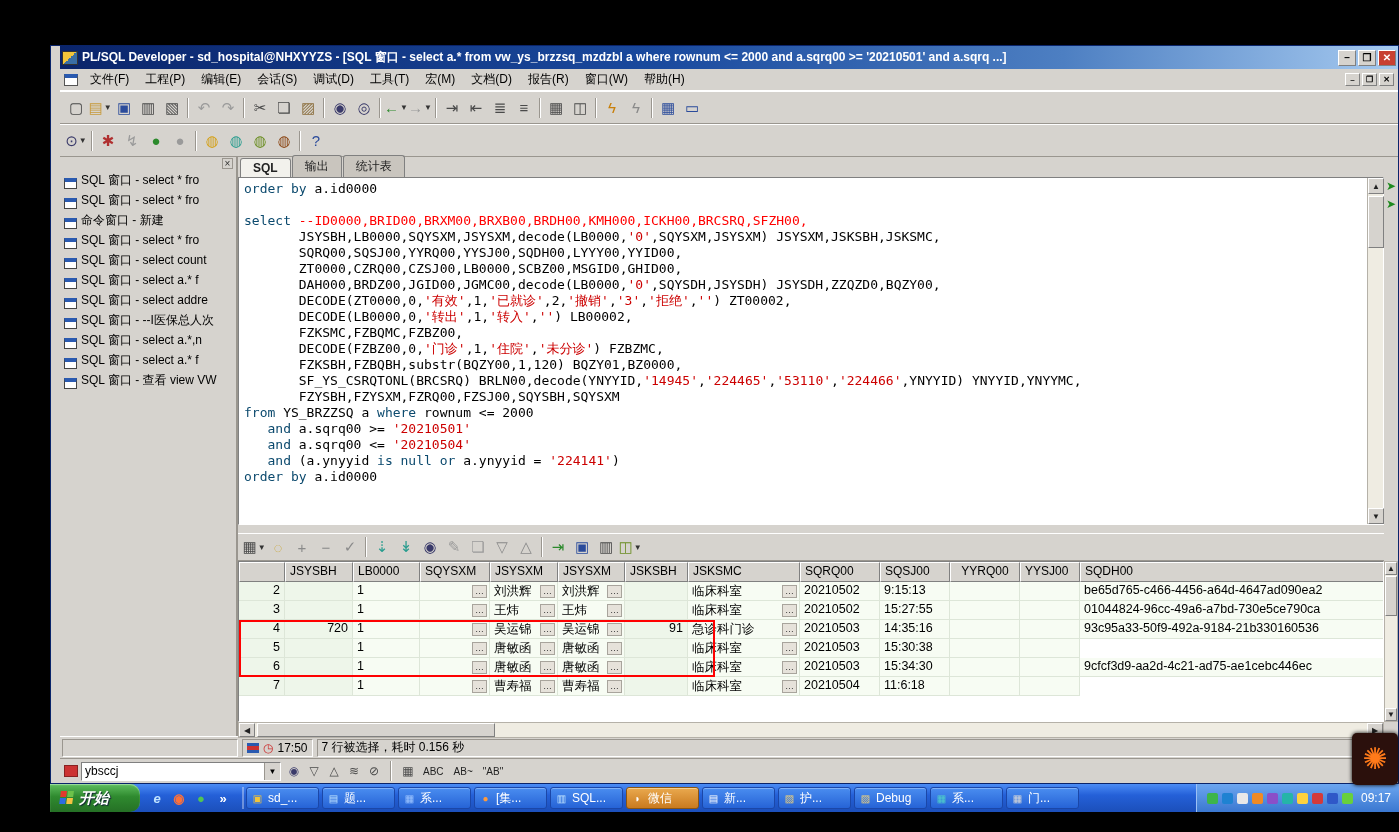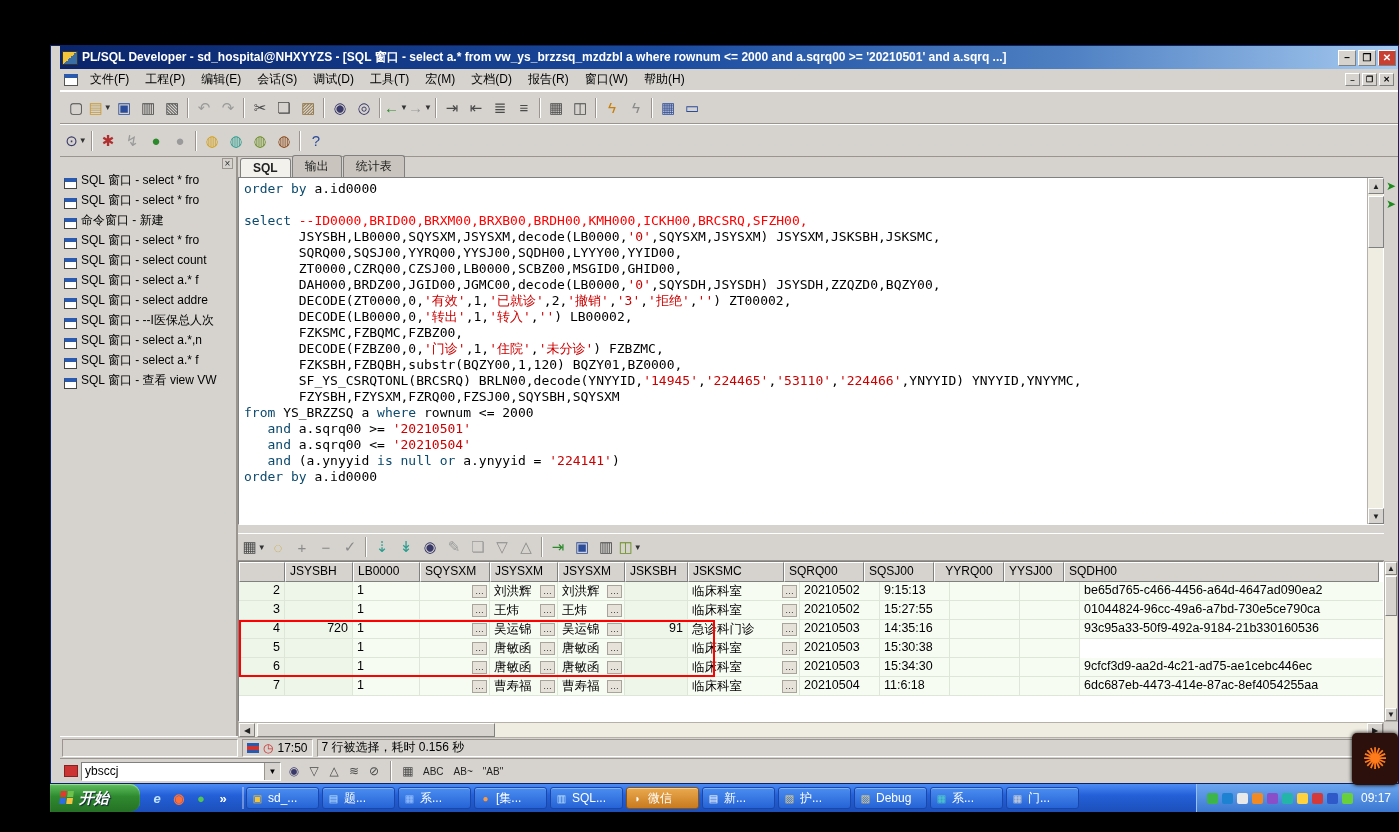--- a/index.html
+++ b/index.html
@@ -449,21 +449,21 @@
           <div class="grid-wrap">
             <div id="grid">
                 <div class="g-row head">
                   <span class="g-h" style="width: 46px;"></span>
                   <span class="g-h" style="width: 68px;">JSYSBH</span>
                   <span class="g-h" style="width: 67px;">LB0000</span>
                   <span class="g-h" style="width: 70px;">SQYSXM</span>
                   <span class="g-h" style="width: 68px;">JSYSXM</span>
                   <span class="g-h" style="width: 67px;">JSYSXM</span>
                   <span class="g-h" style="width: 63px;">JSKSBH</span>
-                  <span class="g-h" style="width: 96px;">JSKSMC</span>
+                  <span class="g-h" style="width: 112px;">JSKSMC</span>
                   <span class="g-h" style="width: 80px;">SQRQ00</span>
                   <span class="g-h" style="width: 70px;">SQSJ00</span>
                   <span class="g-h" style="width: 70px; text-align: center;">YYRQ00</span>
                   <span class="g-h" style="width: 60px;">YYSJ00</span>
                   <span class="g-h" style="width: 315px;">SQDH00</span>
                 </div>
                 <div class="g-row">
                   <span class="g-c num" style="width: 46px;"><span>2</span></span>
                   <span class="g-c num" style="width: 68px;"><span></span></span>
                   <span class="g-c" style="width: 67px;"><span>1</span></span>
@@ -543,21 +543,20 @@
                   <span class="g-c" style="width: 67px;"><span>1</span></span>
                   <span class="g-c has-ell" style="width: 70px;"><span></span><span class="ell">…</span></span>
                   <span class="g-c has-ell" style="width: 68px;"><span>曹寿福</span><span class="ell">…</span></span>
                   <span class="g-c has-ell" style="width: 67px;"><span>曹寿福</span><span class="ell">…</span></span>
                   <span class="g-c num" style="width: 63px;"><span></span></span>
                   <span class="g-c has-ell" style="width: 112px;"><span>临床科室</span><span class="ell">…</span></span>
                   <span class="g-c" style="width: 80px;"><span>20210504</span></span>
                   <span class="g-c" style="width: 70px;"><span>11:6:18</span></span>
                   <span class="g-c" style="width: 70px;"><span></span></span>
                   <span class="g-c" style="width: 60px;"><span></span></span>
-                  <span class="g-c" style="width: 315px;"><span>6dc687eb-4473-414e-87ac-8ef4054255aa</span></span>
                 </div>
               </div>
             <div class="red-box" id="red-box" style="left: 0px; top: 58px; height: 57px; width: 476px;"></div>
           </div>
           <div class="hscroll">
             <span class="sc-btn">◀</span>
             <span class="h-thumb"></span>
             <span class="sc-btn right">▶</span>
           </div>
         </div>

